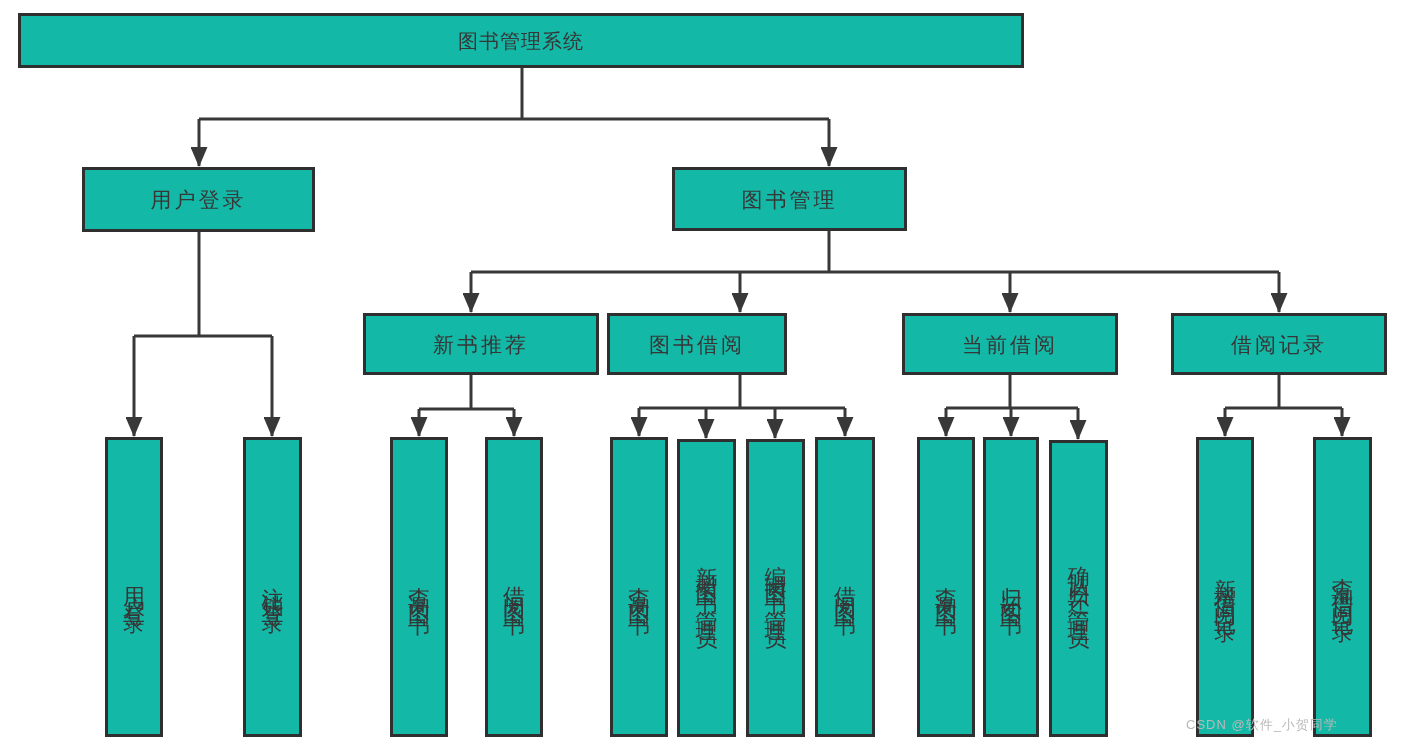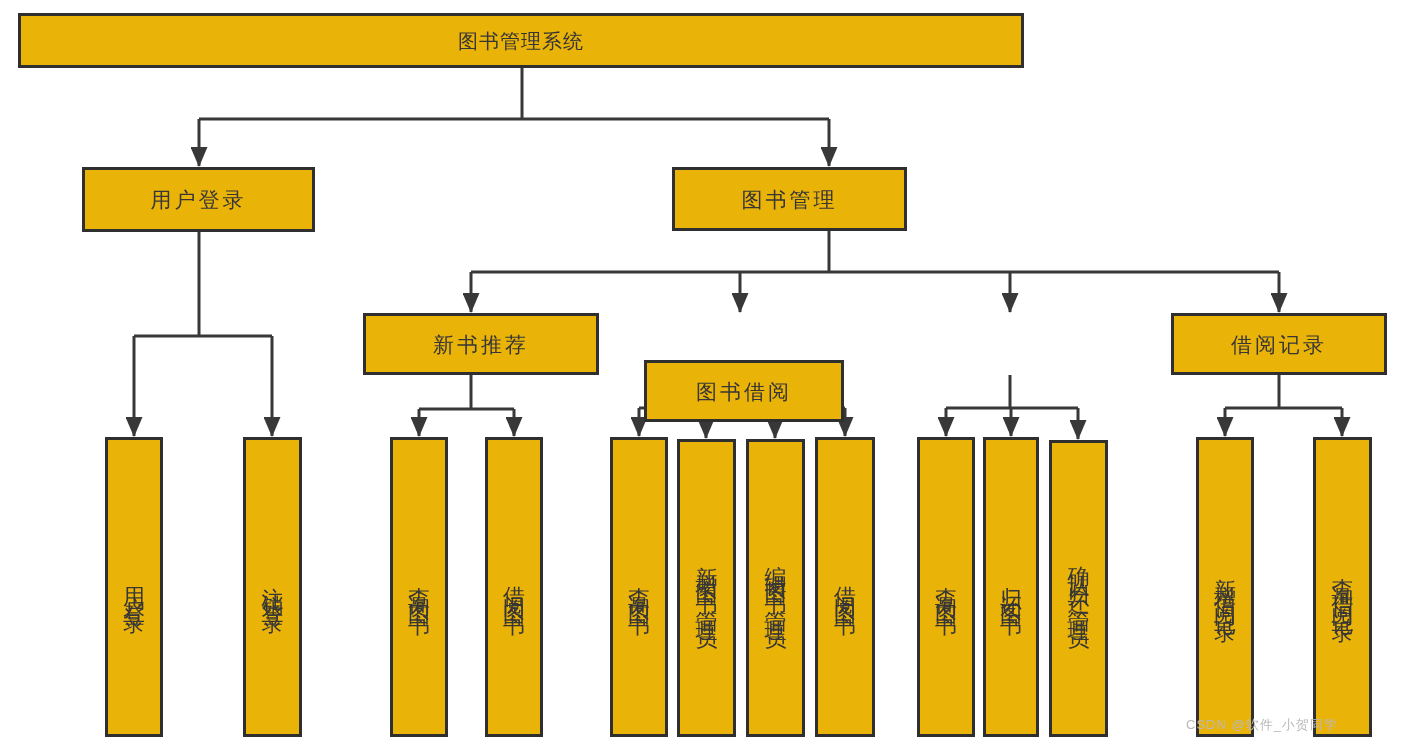--- a/index.html
+++ b/index.html
@@ -4,21 +4,21 @@
 <style>
   html, body { margin:0; padding:0; background:#ffffff; }
   body {
     width:1405px; height:747px; position:relative; overflow:hidden;
     font-family:"Liberation Sans","DejaVu Sans",sans-serif;
   }
   #canvas { position:absolute; left:0; top:0; width:1405px; height:747px; }
   #connectors { position:absolute; left:0; top:0; pointer-events:none; }
   .box {
     position:absolute; box-sizing:border-box;
-    border:3px solid #2f2f2f; background:#eab308;
+    border:3px solid #2f2f2f; background:#14b8a6;
     display:flex; align-items:center; justify-content:center;
     color:#363636; line-height:1;
   }
   .h { font-size:21px; letter-spacing:3px; }
   .root { font-size:20px; letter-spacing:1px; }
   .v {
     writing-mode:vertical-rl; text-orientation:mixed;
     font-size:22px; letter-spacing:9px;
   }
   .watermark {
@@ -80,21 +80,22 @@
       <path d="M1342,408 V436" marker-end="url(#arrow)"></path>
     </g>
   </svg>
 
   <div class="box h root" style="left:18px; top:13px; width:1006px; height:55px;">图书管理系统</div>
 
   <div class="box h" style="left:82px; top:167px; width:233px; height:65px;">用户登录</div>
   <div class="box h" style="left:672px; top:167px; width:235px; height:64px;">图书管理</div>
 
   <div class="box h" style="left:363px; top:313px; width:236px; height:62px;">新书推荐</div>
-  <div class="box h" style="left:644px; top:313px; width:200px; height:62px;margin-top:47px;">图书借阅</div>
+  <div class="box h" style="left:607px; top:313px; width:180px; height:62px;">图书借阅</div>
+  <div class="box h" style="left:902px; top:313px; width:216px; height:62px;">当前借阅</div>
   <div class="box h" style="left:1171px; top:313px; width:216px; height:62px;">借阅记录</div>
 
   <div class="box v" style="left:105px; top:437px; width:58px; height:300px;">用户登录</div>
   <div class="box v" style="left:243px; top:437px; width:59px; height:300px;">注销登录</div>
 
   <div class="box v" style="left:390px; top:437px; width:58px; height:300px;">查询图书</div>
   <div class="box v" style="left:485px; top:437px; width:58px; height:300px;">借阅图书</div>
 
   <div class="box v" style="left:610px; top:437px; width:58px; height:300px;">查询图书</div>
   <div class="box v" style="left:677px; top:439px; width:59px; height:298px;">新增图书（管理员）</div>

